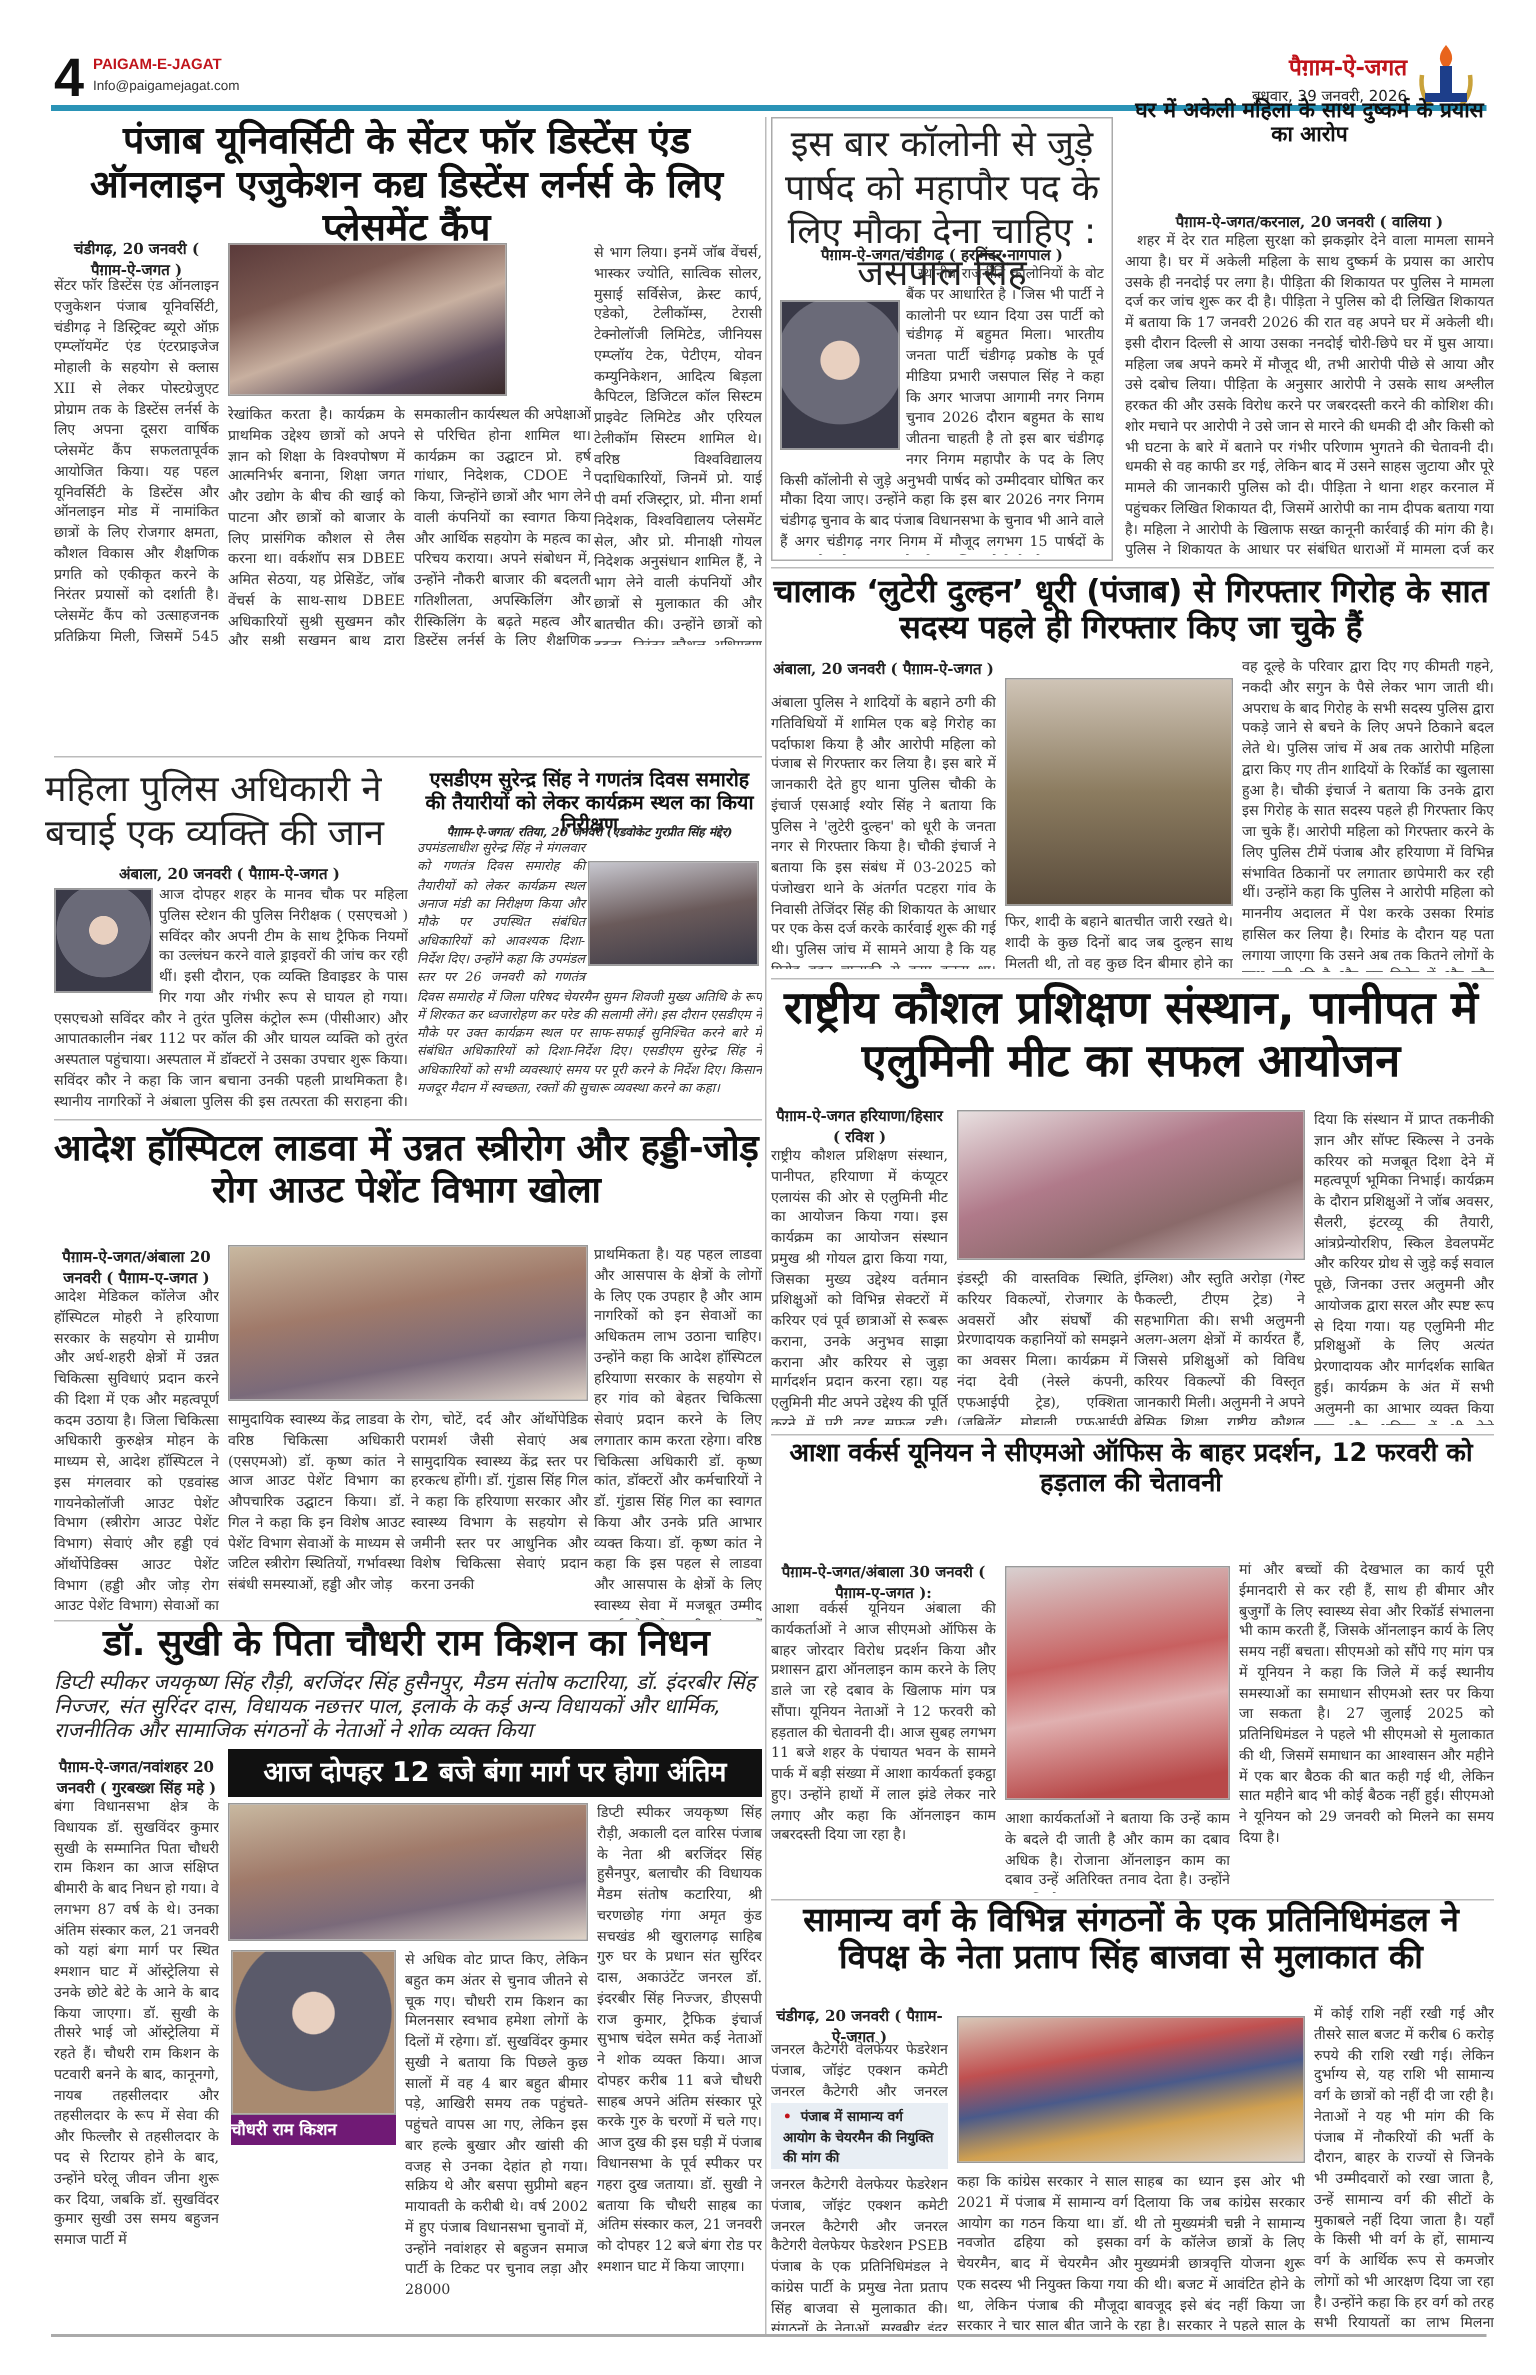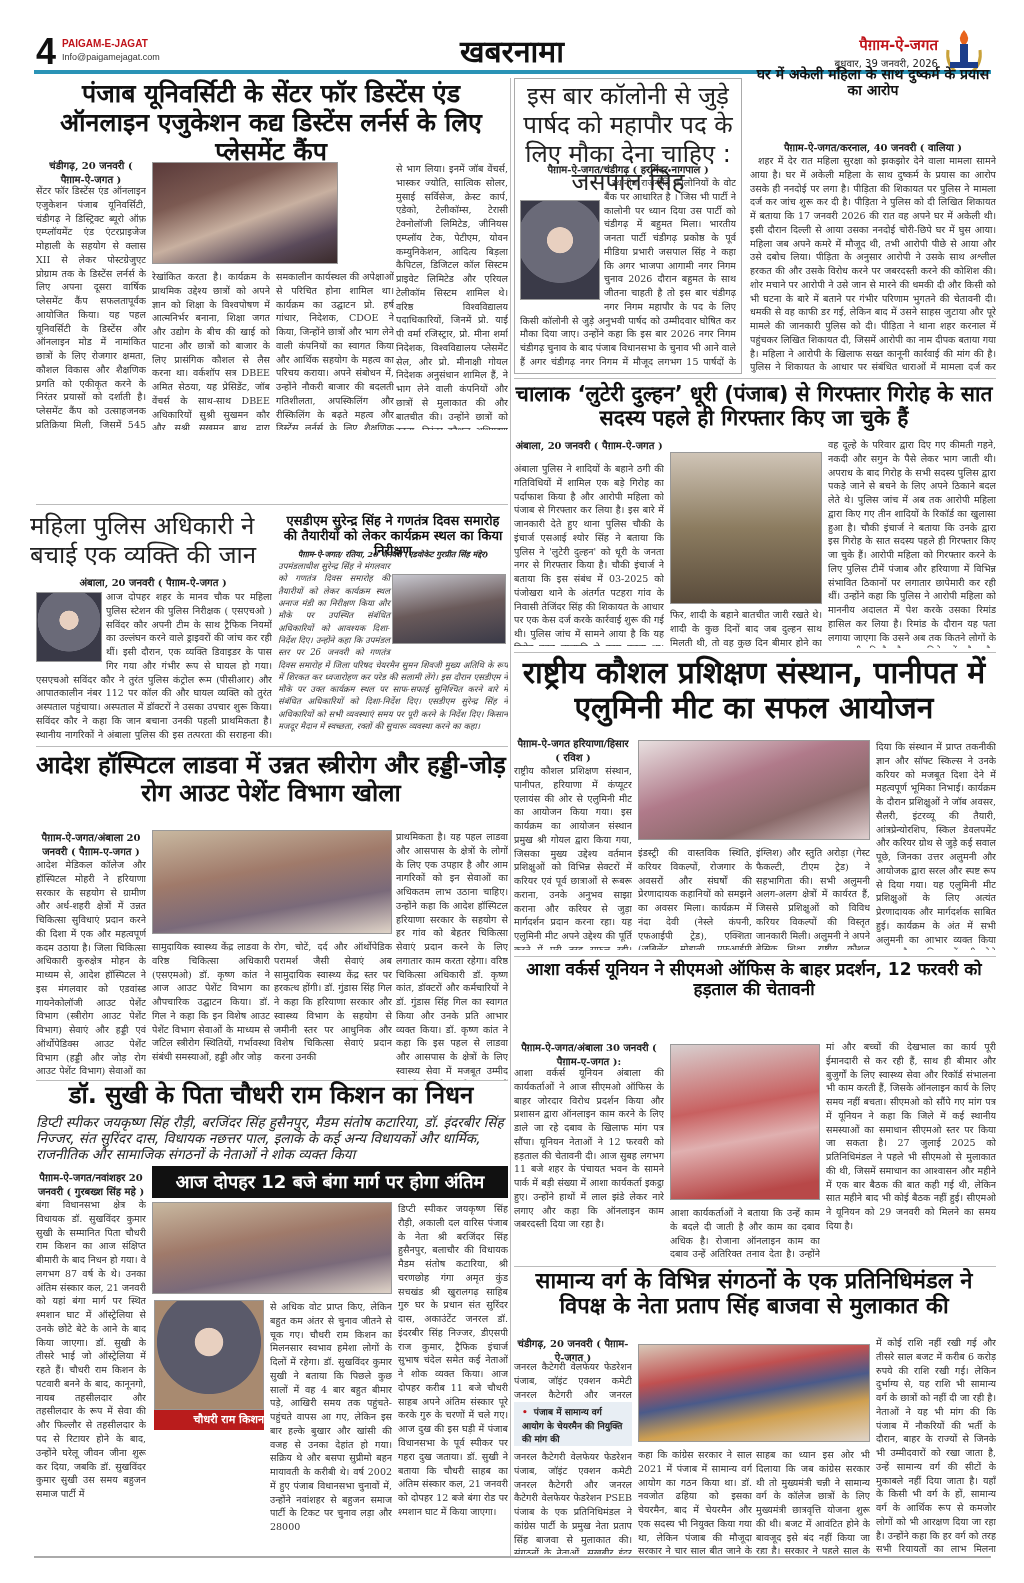--- a/index.html
+++ b/index.html
@@ -17,37 +17,36 @@
 .hl{font-family:"DejaVu Sans",sans-serif;font-weight:bold;color:#111;line-height:1.15;text-align:center}
 .hl-light{font-family:"DejaVu Sans",sans-serif;font-weight:normal;color:#222;line-height:1.2;text-align:center}
 .dateline{font:bold 10px "DejaVu Serif",serif;text-align:center;color:#222}
 .body{font:9.5px/1.45 "DejaVu Serif",serif;color:#333;text-align:justify}
 .photo{background:linear-gradient(135deg,#8a6b5a,#c4a48a 40%,#6a5a4e 70%,#a88a70);border:1px solid #999}
 .photo.group{background:linear-gradient(160deg,#5a3a3a 0%,#7c5a52 30%,#c8b0a0 55%,#5a4a5a 80%,#3a2a2a)}
 .photo.crowd{background:linear-gradient(170deg,#d8d0d0 0%,#c86060 40%,#e0b0b0 60%,#b84848 90%)}
 .photo.police{background:linear-gradient(180deg,#cfc4b6 0%,#8c7c60 50%,#5a4c3c 100%)}
 .photo.meet{background:linear-gradient(170deg,#c8b8a0 0%,#a07a6a 40%,#7a6a7a 70%,#e0d4c8)}
 .photo.portrait{background:radial-gradient(circle at 50% 40%,#e8d0c0 0 18%,#6a6a78 19% 60%,#3a3a48 61%)}
-.caption-bar{background:#b91c1c;color:#fff;font:bold 14px "DejaVu Sans",sans-serif;text-align:right;line-height:20px}
+.caption-bar{background:#701a75;color:#fff;font:bold 14px "DejaVu Sans",sans-serif;text-align:left;line-height:20px}
 .box{border:1px solid #aaa}
 .vrule{width:1px;background:#bbb}
 .hrule{height:1px;background:#bbb}
 .blackband{background:#111;color:#fff;font:bold 20px "DejaVu Sans",sans-serif;text-align:center;line-height:32px}
 .pull{background:#e8eef4;font:bold 10px/1.5 "DejaVu Sans",sans-serif;padding:4px 8px;color:#222}
 .pull::before{content:"•";color:#c0141b;margin-right:6px}
 .footrule{left:34px;top:1556px;width:957px;height:2px;background:#aaa}
 </style>
 </head>
 <body>
 
 <div class="abs masthead">
   <div class="abs pgnum">4</div>
   <div class="abs pub">PAIGAM-E-JAGAT</div>
   <div class="abs email">Info@paigamejagat.com</div>
-  <div class="abs section">खबरनामा</div>
   <div class="abs brand">पैग़ाम-ऐ-जगत</div>
   <div class="abs date">बुधवार, 39 जनवरी, 2026</div>
   <svg class="abs logo" viewBox="0 0 40 48">
     <path d="M4 22 Q2 36 12 44" stroke="#c9a23a" stroke-width="3" fill="none"></path>
     <path d="M36 22 Q38 36 28 44" stroke="#c9a23a" stroke-width="3" fill="none"></path>
     <rect x="16" y="16" width="8" height="22" fill="#1d3e8a"></rect>
     <path d="M20 2 Q27 10 22 16 L18 16 Q13 10 20 2Z" fill="#e8641c"></path>
     <rect x="6" y="34" width="28" height="6" fill="#1d3e8a"></rect>
   </svg>
 </div>
@@ -63,21 +62,21 @@
 
 <div class="abs box" style="left:514px;top:78px;width:228px;height:296px"></div>
 <div class="abs hl-light" style="left:520px;top:82px;width:216px;font-size:24px">इस बार कॉलोनी से जुड़े पार्षद को महापौर पद के लिए मौका देना चाहिए : जसपाल सिंह</div>
 <div class="abs dateline" style="left:520px;top:162px;width:216px">पैग़ाम-ऐ-जगत/चंडीगढ़ ( हरमिंदर नागपाल )</div>
 <div class="abs photo portrait" style="left:520px;top:200px;width:80px;height:100px"></div>
 <div class="abs body" style="left:520px;top:176px;width:216px;height:194px;overflow:hidden;text-indent:8px;shape-outside:none">
   <span style="float:left;width:84px;height:104px;margin-top:24px"></span><span>स्थानीय राजनीति कालोनियों के वोट बैंक पर आधारित है । जिस भी पार्टी ने कालोनी पर ध्यान दिया उस पार्टी को चंडीगढ़ में बहुमत मिला। भारतीय जनता पार्टी चंडीगढ़ प्रकोष्ठ के पूर्व मीडिया प्रभारी जसपाल सिंह ने कहा कि अगर भाजपा आगामी नगर निगम चुनाव 2026 दौरान बहुमत के साथ जीतना चाहती है तो इस बार चंडीगढ़ नगर निगम महापौर के पद के लिए किसी कॉलोनी से जुड़े अनुभवी पार्षद को उम्मीदवार घोषित कर मौका दिया जाए। उन्होंने कहा कि इस बार 2026 नगर निगम चंडीगढ़ चुनाव के बाद पंजाब विधानसभा के चुनाव भी आने वाले हैं अगर चंडीगढ़ नगर निगम में मौजूद लगभग 15 पार्षदों के चुनाव क्षेत्र से भाजपा को जीत हासिल होती है तो इस बहुमत का सीधा असर पंजाब विधानसभा चुनाव पर भी हो सकता है।</span>
 </div>
 
 <div class="abs hl" style="left:750px;top:66px;width:246px;font-size:14px">घर में अकेली महिला के साथ दुष्कर्म के प्रयास का आरोप</div>
-<div class="abs dateline" style="left:750px;top:140px;width:246px">पैग़ाम-ऐ-जगत/करनाल, 40 जनवरी ( वालिया )</div>
+<div class="abs dateline" style="left:750px;top:140px;width:246px">पैग़ाम-ऐ-जगत/करनाल, 20 जनवरी ( वालिया )</div>
 <div class="abs body" style="left:750px;top:154px;width:246px;height:220px;overflow:hidden;text-indent:8px">शहर में देर रात महिला सुरक्षा को झकझोर देने वाला मामला सामने आया है। घर में अकेली महिला के साथ दुष्कर्म के प्रयास का आरोप उसके ही ननदोई पर लगा है। पीड़िता की शिकायत पर पुलिस ने मामला दर्ज कर जांच शुरू कर दी है। पीड़िता ने पुलिस को दी लिखित शिकायत में बताया कि 17 जनवरी 2026 की रात वह अपने घर में अकेली थी। इसी दौरान दिल्ली से आया उसका ननदोई चोरी-छिपे घर में घुस आया। महिला जब अपने कमरे में मौजूद थी, तभी आरोपी पीछे से आया और उसे दबोच लिया। पीड़िता के अनुसार आरोपी ने उसके साथ अश्लील हरकत की और उसके विरोध करने पर जबरदस्ती करने की कोशिश की। शोर मचाने पर आरोपी ने उसे जान से मारने की धमकी दी और किसी को भी घटना के बारे में बताने पर गंभीर परिणाम भुगतने की चेतावनी दी। धमकी से वह काफी डर गई, लेकिन बाद में उसने साहस जुटाया और पूरे मामले की जानकारी पुलिस को दी। पीड़िता ने थाना शहर करनाल में पहुंचकर लिखित शिकायत दी, जिसमें आरोपी का नाम दीपक बताया गया है। महिला ने आरोपी के खिलाफ सख्त कानूनी कार्रवाई की मांग की है। पुलिस ने शिकायत के आधार पर संबंधित धाराओं में मामला दर्ज कर लिया है। पुलिस अधिकारियों का कहना है कि मामले की गंभीरता से जांच की जा रही है और जांच पूरी होने के बाद आगे की कानूनी कार्रवाई की जाएगी।</div>
 
 <div class="abs hl-light" style="left:30px;top:512px;width:240px;font-size:24px;text-align:left">महिला पुलिस अधिकारी ने बचाई एक व्यक्ति की जान</div>
 <div class="abs dateline" style="left:36px;top:575px;width:234px">अंबाला, 20 जनवरी ( पैग़ाम-ऐ-जगत )</div>
 <div class="abs photo portrait" style="left:36px;top:592px;width:66px;height:70px"></div>
 <div class="abs body" style="left:36px;top:590px;width:236px;height:150px;overflow:hidden">
   <span style="float:left;width:70px;height:72px"></span><span>आज दोपहर शहर के मानव चौक पर महिला पुलिस स्टेशन की पुलिस निरीक्षक ( एसएचओ ) सविंदर कौर अपनी टीम के साथ ट्रैफिक नियमों का उल्लंघन करने वाले ड्राइवरों की जांच कर रही थीं। इसी दौरान, एक व्यक्ति डिवाइडर के पास गिर गया और गंभीर रूप से घायल हो गया। एसएचओ सविंदर कौर ने तुरंत पुलिस कंट्रोल रूम (पीसीआर) और आपातकालीन नंबर 112 पर कॉल की और घायल व्यक्ति को तुरंत अस्पताल पहुंचाया। अस्पताल में डॉक्टरों ने उसका उपचार शुरू किया। सविंदर कौर ने कहा कि जान बचाना उनकी पहली प्राथमिकता है। स्थानीय नागरिकों ने अंबाला पुलिस की इस तत्परता की सराहना की। लोगों ने कहा कि जिस तरह महिला एसएचओ ने अपनी ड्यूटी करते हुए घायल व्यक्ति की जान बचाई, यह दिखाता है कि पुलिस न केवल सुरक्षा बल्कि सेवा के लिए भी पूरी तरह प्रतिबद्ध है।</span>
 </div>
 
 <div class="abs hl" style="left:278px;top:514px;width:230px;font-size:13px">एसडीएम सुरेन्द्र सिंह ने गणतंत्र दिवस समारोह की तैयारीयों को लेकर कार्यक्रम स्थल का किया निरीक्षण</div>

